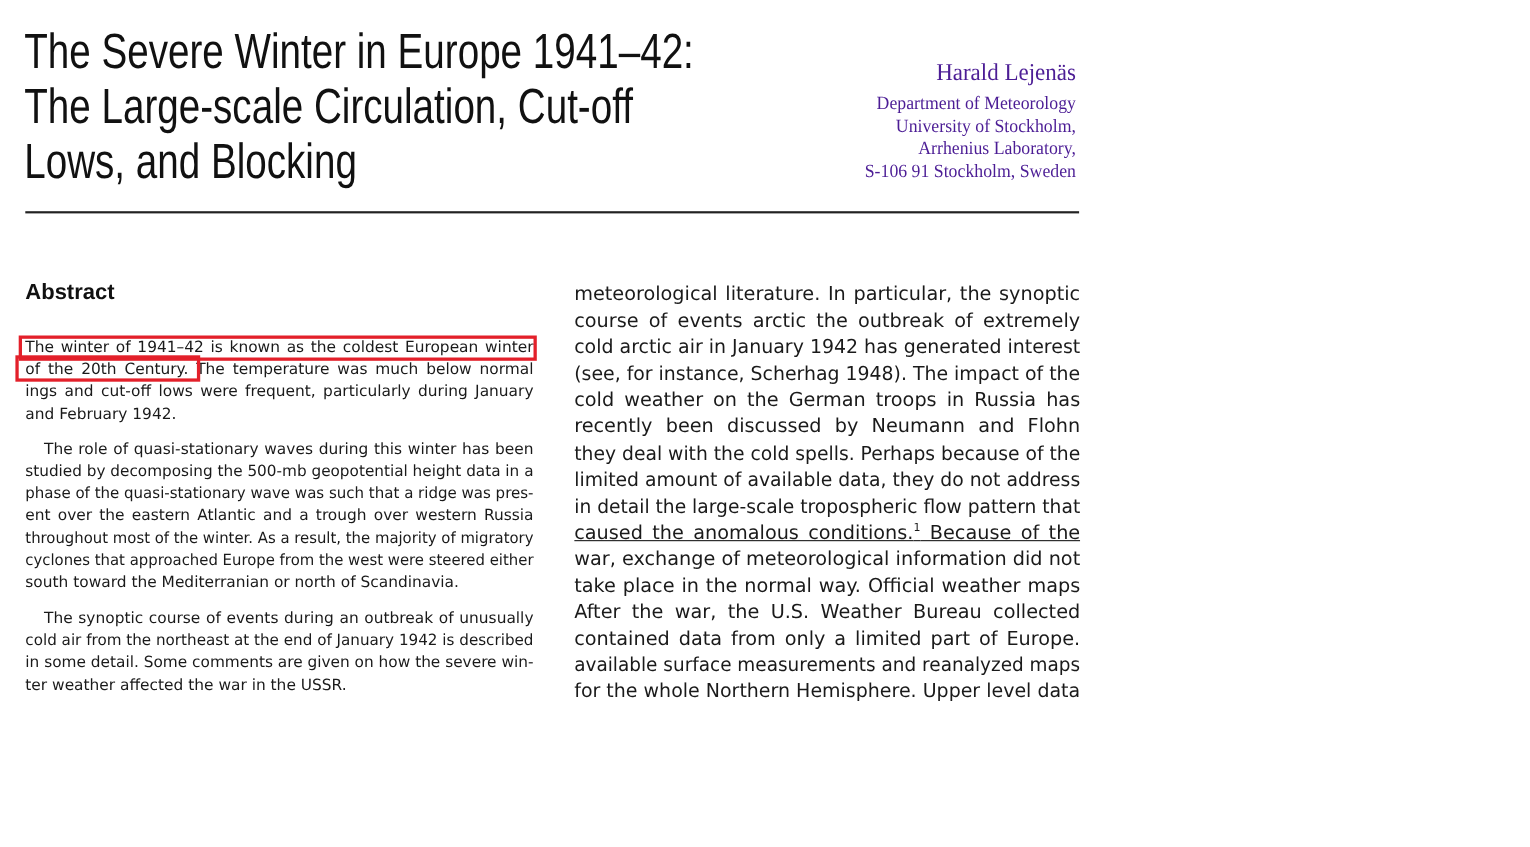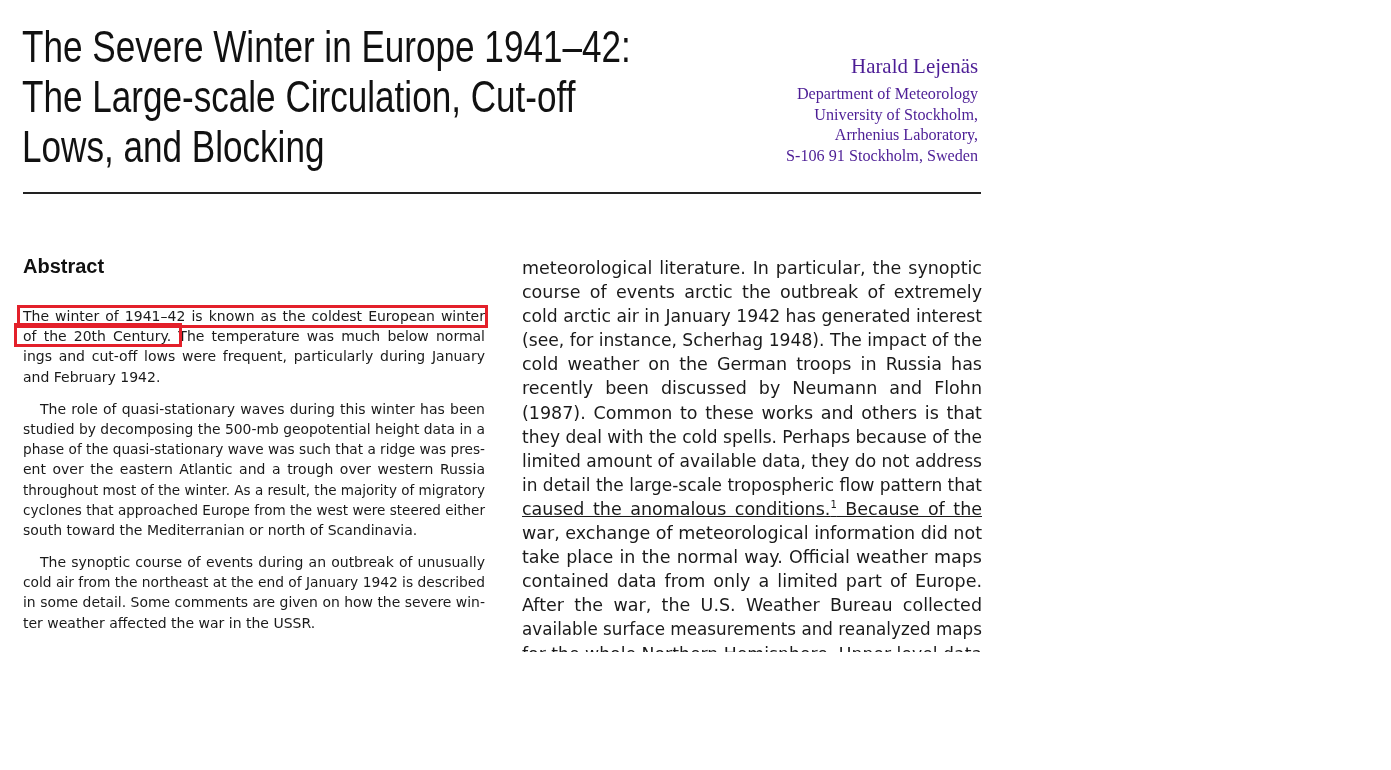--- a/index.html
+++ b/index.html
@@ -82,24 +82,23 @@
 <div class="highlight-box" style="left:17px; top:305px; width:471px; height:23px;"></div>
 <div class="highlight-box" style="left:14px; top:323px; width:168px; height:24px;"></div>
 
 <div class="col-right">
   <span class="line" style="display: block;">meteorological literature. In particular, the synoptic</span>
   <span class="line" style="display: block;">course of events arctic the outbreak of extremely</span>
   <span class="line" style="display: block; transform: scaleX(0.98422); transform-origin: left top; width: 467.375px;">cold arctic air in January 1942 has generated interest</span>
   <span class="line" style="display: block; transform: scaleX(0.98081); transform-origin: left top; width: 469px;">(see, for instance, Scherhag 1948). The impact of the</span>
   <span class="line" style="display: block;">cold weather on the German troops in Russia has</span>
   <span class="line" style="display: block;">recently been discussed by Neumann and Flohn</span>
-  <span class="line" style="display: block;">(1987). Common to these works and others is that</span>
   <span class="line" style="display: block; transform: scaleX(0.973416); transform-origin: left top; width: 472.562px;">they deal with the cold spells. Perhaps because of the</span>
   <span class="line" style="display: block; transform: scaleX(0.975513); transform-origin: left top; width: 471.547px;">limited amount of available data, they do not address</span>
   <span class="line" style="display: block; transform: scaleX(0.969665); transform-origin: left top; width: 474.391px;">in detail the large-scale tropospheric flow pattern that</span>
   <span class="line" style="display: block; text-decoration: underline;"><span>caused the anomalous conditions.</span><sup>1</sup><span> Because of the</span></span>
   <span class="line" style="display: block; transform: scaleX(0.999762); transform-origin: left top; width: 460.109px;">war, exchange of meteorological information did not</span>
   <span class="line" style="display: block;">take place in the normal way. Official weather maps</span>
+  <span class="line" style="display: block;">After the war, the U.S. Weather Bureau collected</span>
   <span class="line" style="display: block;">contained data from only a limited part of Europe.</span>
-  <span class="line" style="display: block;">After the war, the U.S. Weather Bureau collected</span>
   <span class="line" style="display: block; transform: scaleX(0.958302); transform-origin: left top; width: 480.016px;">available surface measurements and reanalyzed maps</span>
   <span class="line" style="display: block; transform: scaleX(0.986628); transform-origin: left top; width: 466.234px;">for the whole Northern Hemisphere. Upper level data</span>
 </div>
 
 </body></html>

